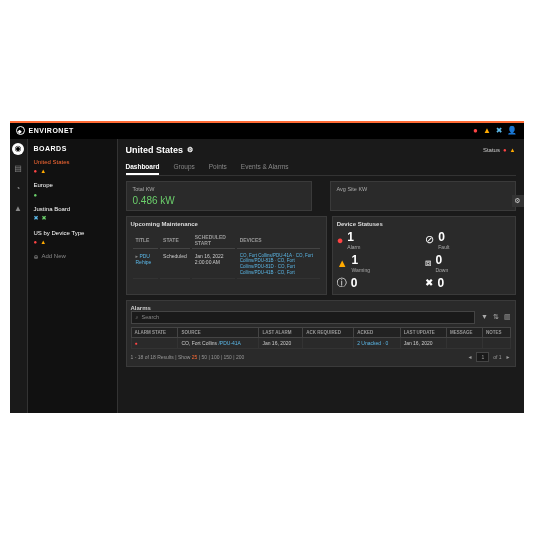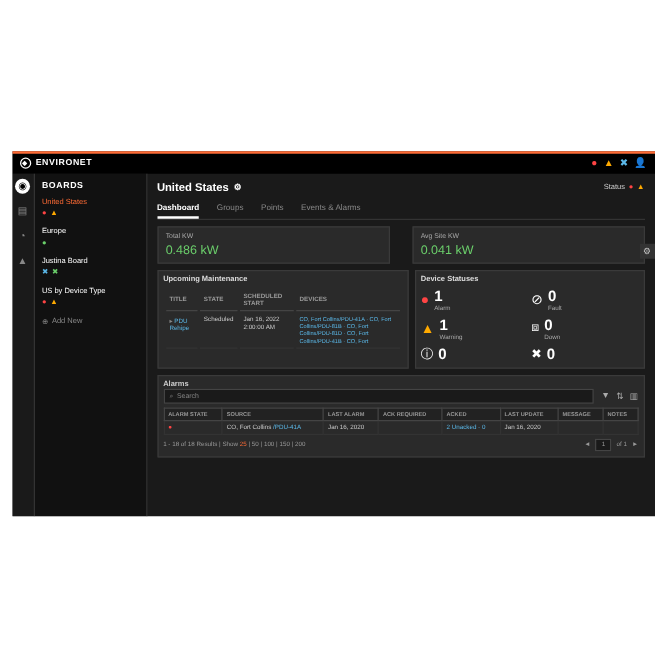--- a/index.html
+++ b/index.html
@@ -131,21 +131,20 @@
         <div class="tab">Points</div>
         <div class="tab">Events &amp; Alarms</div>
       </div>
       <div class="kpis">
         <div class="kpi">
           <div class="l">Total KW</div>
           <div class="v">0.486 kW</div>
         </div>
         <div class="kpi">
           <div class="l">Avg Site KW</div>
-          <div class="v">0.041 kW</div>
         </div>
       </div>
       <div class="gear">⚙</div>
       <div class="row2">
         <div class="panel upcoming">
           <h4>Upcoming Maintenance</h4>
           <table class="mtable">
             <tbody>
                 <tr>
               <th>TITLE</th>

